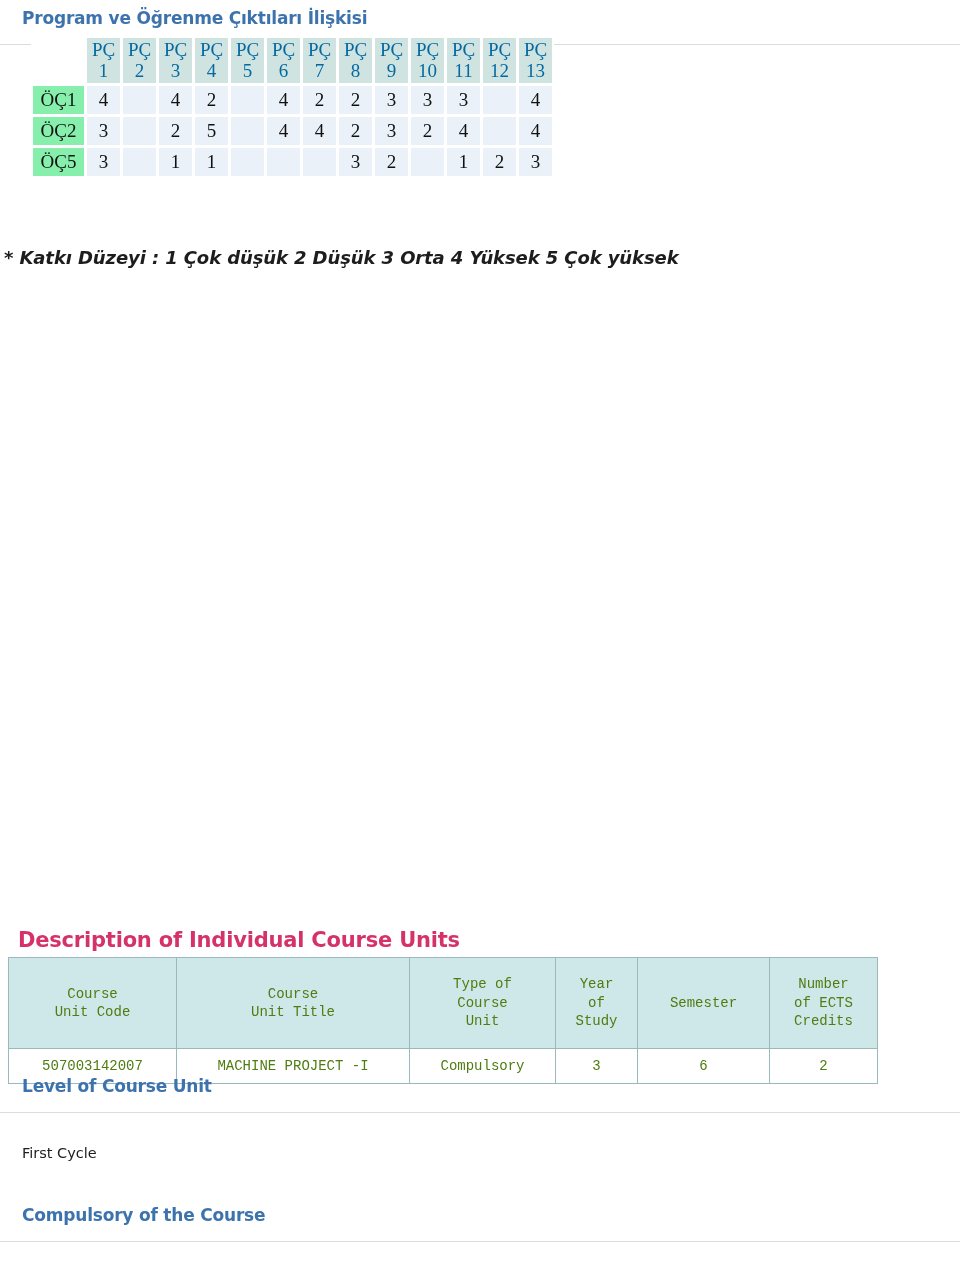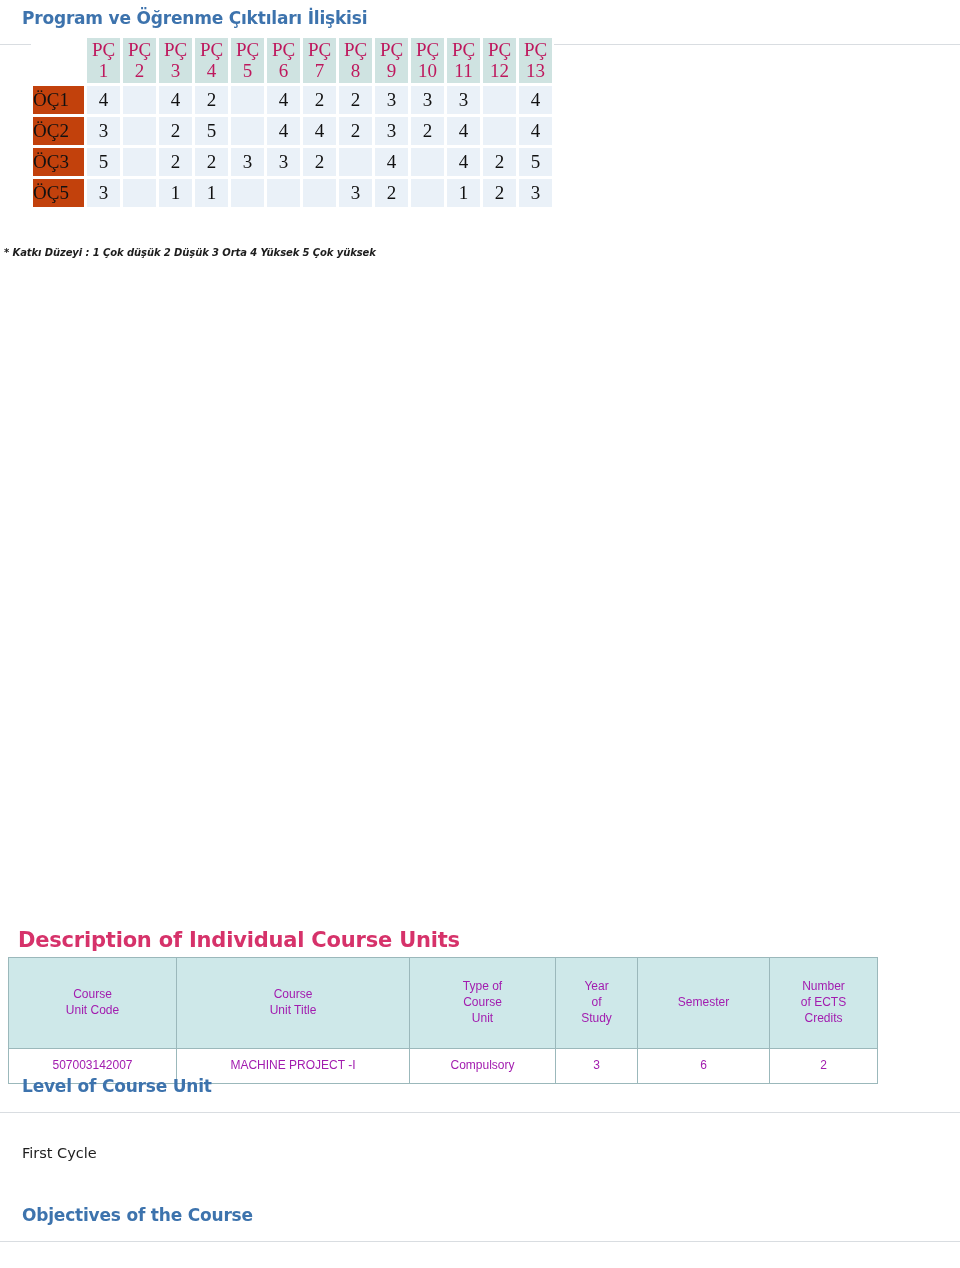--- a/index.html
+++ b/index.html
@@ -63,28 +63,28 @@
     background: #ffffff;
     border: none;
   }
   .m-colhead {
     width: 33px;
     height: 45px;
     background: #cfe3e1;
     text-align: center;
     vertical-align: middle;
     line-height: 1.08;
-    color: #be185d;
+    color: #0369a1;
     border: 1px solid #ffffff;
   }
   .m-rowhead {
     width: 53px;
     height: 28px;
-    background: #c2410c;
-    text-align: left;
+    background: #86efac;
+    text-align: center;
     padding-right: 3px;
     box-sizing: border-box;
     color: #111111;
     border: 1px solid #ffffff;
   }
   .m-cell {
     width: 33px;
     height: 28px;
     background: #eaf1f8;
     text-align: center;
@@ -92,39 +92,39 @@
     color: #111111;
     border: 1px solid #ffffff;
   }
   .m-cell.empty { color: transparent; }
 
   #matrix-note {
     position: absolute;
     left: 4px;
     top: 247px;
     font-family: "DejaVu Sans", sans-serif;
-    font-size: 10px;
+    font-size: 18px;
     font-style: italic;
     font-weight: bold;
     color: #1d1d1d;
     white-space: nowrap;
     letter-spacing: -0.1px;
   }
 
   
   #desc-wrap {
     position: absolute;
     left: 8px;
     top: 957px;
   }
   table.desc {
     border-collapse: collapse;
-    font-family: Liberation Sans, sans-serif;
-    font-size: 12px;
-    color: #a21caf;
+    font-family: Liberation Mono, monospace;
+    font-size: 14px;
+    color: #4d7c0f;
     table-layout: fixed;
   }
   table.desc th, table.desc td {
     border: 1px solid #9bb8bb;
     text-align: center;
     vertical-align: middle;
     font-weight: normal;
     padding: 0 2px;
     line-height: 1.32;
   }
@@ -244,36 +244,20 @@
           <td class="m-cell">5</td>
           <td class="m-cell empty"></td>
           <td class="m-cell">4</td>
           <td class="m-cell">4</td>
           <td class="m-cell">2</td>
           <td class="m-cell">3</td>
           <td class="m-cell">2</td>
           <td class="m-cell">4</td>
           <td class="m-cell empty"></td>
           <td class="m-cell">4</td>
-        </tr>
-        <tr>
-          <th class="m-rowhead">ÖÇ3</th>
-          <td class="m-cell">5</td>
-          <td class="m-cell empty"></td>
-          <td class="m-cell">2</td>
-          <td class="m-cell">2</td>
-          <td class="m-cell">3</td>
-          <td class="m-cell">3</td>
-          <td class="m-cell">2</td>
-          <td class="m-cell empty"></td>
-          <td class="m-cell">4</td>
-          <td class="m-cell empty"></td>
-          <td class="m-cell">4</td>
-          <td class="m-cell">2</td>
-          <td class="m-cell">5</td>
         </tr>
         <tr>
           <th class="m-rowhead">ÖÇ5</th>
           <td class="m-cell">3</td>
           <td class="m-cell empty"></td>
           <td class="m-cell">1</td>
           <td class="m-cell">1</td>
           <td class="m-cell empty"></td>
           <td class="m-cell empty"></td>
           <td class="m-cell empty"></td>
@@ -344,15 +328,15 @@
           <td>2</td>
         </tr>
       </tbody>
   </table>
 </div>
 
 <div class="section-head" style="top:1076px;">Level of Course Unit</div>
 
 <div class="block-value" style="top:1145px;">First Cycle</div>
 
-<div class="section-head" style="top:1205px;">Objectives of the Course</div>
+<div class="section-head" style="top:1205px;">Compulsory of the Course</div>
 
 <div class="block-value" style="top:1240px;"></div>
 
 </body></html>

